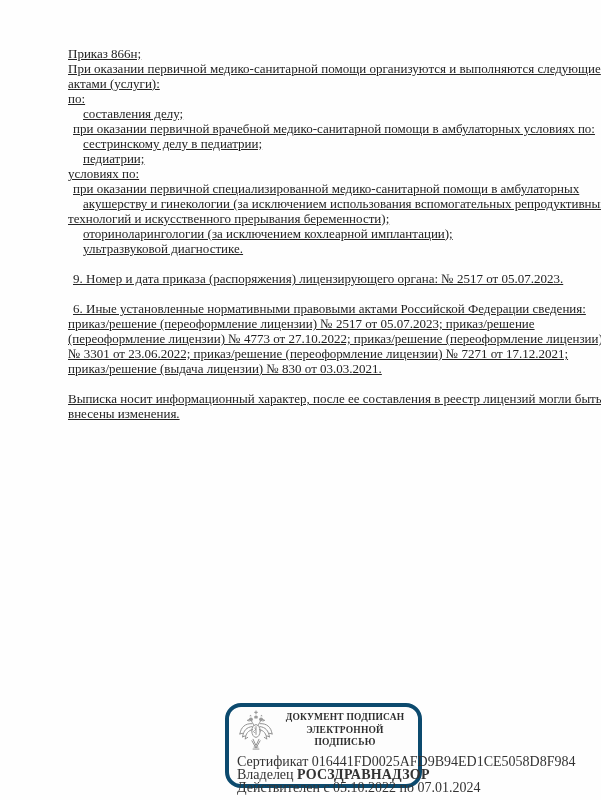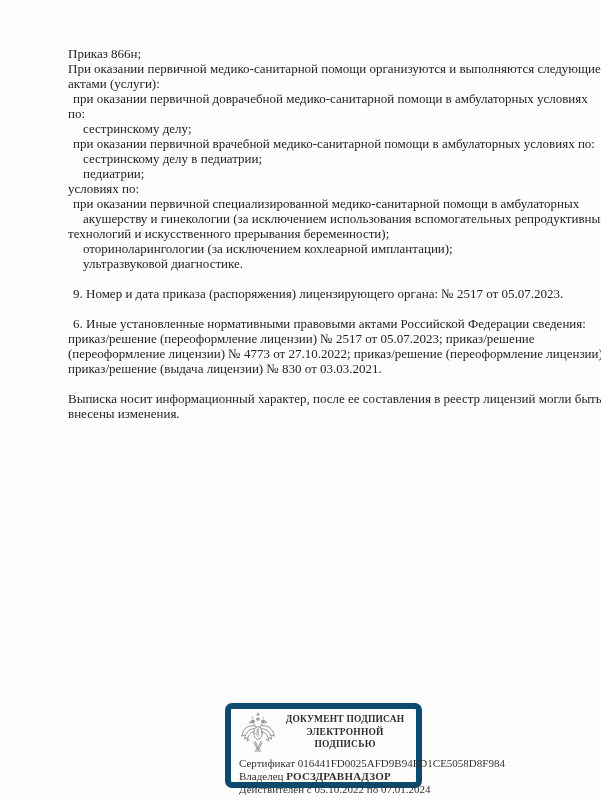--- a/index.html
+++ b/index.html
@@ -22,35 +22,35 @@
   }
   .doc-text {
     position: absolute;
     left: 68px;
     top: 46px;
     width: 520px;
     font-size: 13px;
     line-height: 15px;
     color: #232323;
   }
-  .para { margin: 0 0 15px 0; }
+  .para { margin: 0 0 15px 0; text-decoration: underline; }
   .ln { white-space: nowrap; }
   .ind0 { padding-left: 0; }
   .ind1 { padding-left: 5px; }
   .ind2 { padding-left: 15px; }
 
   
   .stamp {
     position: absolute;
     left: 225px;
     top: 703px;
     width: 197px;
     height: 85px;
-    border: 6px solid #0c4a6e;
-    border-radius: 7px;
+    border: 4px solid #0c4a6e;
+    border-radius: 16px;
     box-sizing: border-box;
     background: #fdfdfd;
   }
   .stamp-top {
     position: absolute;
     left: 0; top: 0; right: 0;
     height: 46px;
     display: flex;
     align-items: center;
   }
@@ -68,57 +68,57 @@
     font-weight: bold;
     letter-spacing: 0.2px;
     color: #2e2e2e;
     padding-right: 4px;
   }
   .stamp-fields {
     position: absolute;
     left: 8px;
     right: 6px;
     top: 48px;
-    font-size: 11px;
+    font-size: 14px;
     line-height: 13px;
     color: #333333;
     white-space: nowrap;
   }
   .stamp-fields .bold { font-weight: bold; letter-spacing: 0.2px; }
 </style>
 </head>
 <body>
 
 <div class="page">
 
   <div class="doc-text">
       <div class="para">
         <div class="ln ind0">Приказ 866н;</div>
         <div class="ln ind0">При оказании первичной медико-санитарной помощи организуются и выполняются следующие</div>
         <div class="ln ind0">актами (услуги):</div>
-        <div class="ln ind1">при оказании первичной доврачебной медико-санитарной помощи в амбулаторных условиях</div>
         <div class="ln ind0">по:</div>
-        <div class="ln ind2">сестринскому делу;</div>
+        <div class="ln ind2">составления делу;</div>
         <div class="ln ind1">при оказании первичной врачебной медико-санитарной помощи в амбулаторных условиях по:</div>
         <div class="ln ind2">сестринскому делу в педиатрии;</div>
         <div class="ln ind2">педиатрии;</div>
         <div class="ln ind0">условиях по:</div>
         <div class="ln ind1">при оказании первичной специализированной медико-санитарной помощи в амбулаторных</div>
         <div class="ln ind2">акушерству и гинекологии (за исключением использования вспомогательных репродуктивных</div>
         <div class="ln ind0">технологий и искусственного прерывания беременности);</div>
         <div class="ln ind2">оториноларингологии (за исключением кохлеарной имплантации);</div>
         <div class="ln ind2">ультразвуковой диагностике.</div>
       </div>
       <div class="para">
         <div class="ln ind1">9. Номер и дата приказа (распоряжения) лицензирующего органа: № 2517 от 05.07.2023.</div>
       </div>
       <div class="para">
         <div class="ln ind1">6. Иные установленные нормативными правовыми актами Российской Федерации сведения:</div>
         <div class="ln ind0">приказ/решение (переоформление лицензии) № 2517 от 05.07.2023; приказ/решение</div>
         <div class="ln ind0">(переоформление лицензии) № 4773 от 27.10.2022; приказ/решение (переоформление лицензии)</div>
+        <div class="ln ind0">№ 3301 от 23.06.2022; приказ/решение (переоформление лицензии) № 7271 от 17.12.2021;</div>
         <div class="ln ind0">приказ/решение (выдача лицензии) № 830 от 03.03.2021.</div>
       </div>
       <div class="para">
         <div class="ln ind0">Выписка носит информационный характер, после ее составления в реестр лицензий могли быть</div>
         <div class="ln ind0">внесены изменения.</div>
       </div>
     </div>
 
   <div class="stamp">
     <div class="stamp-top">

